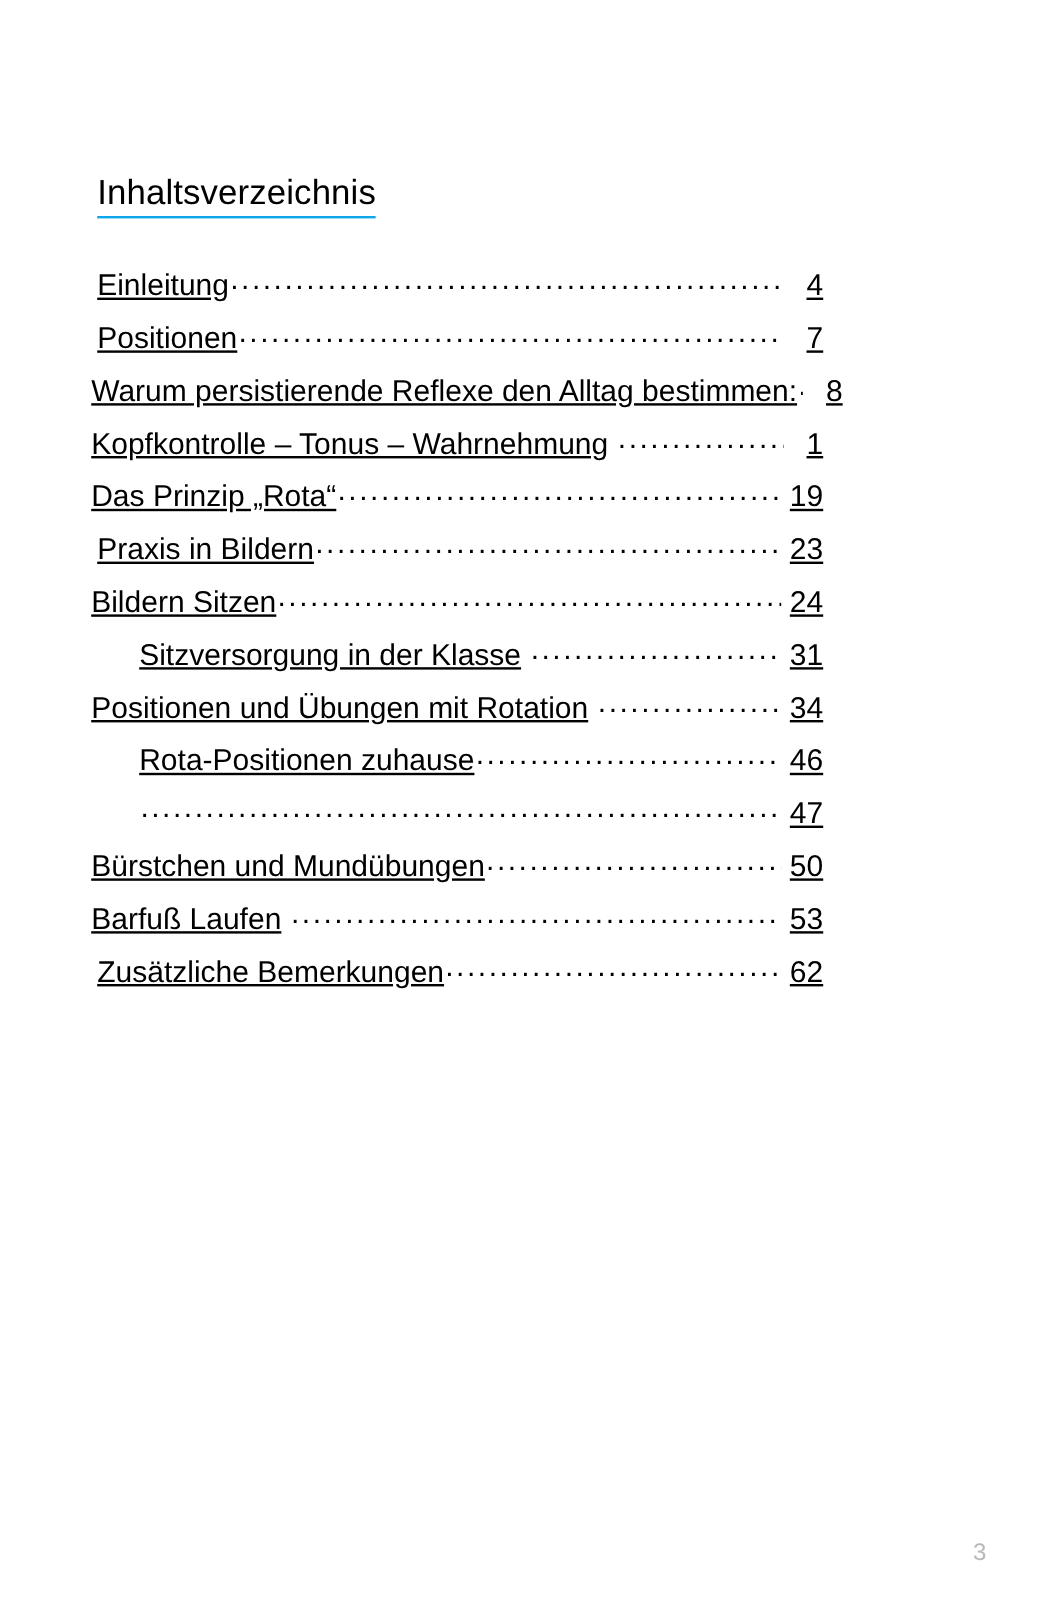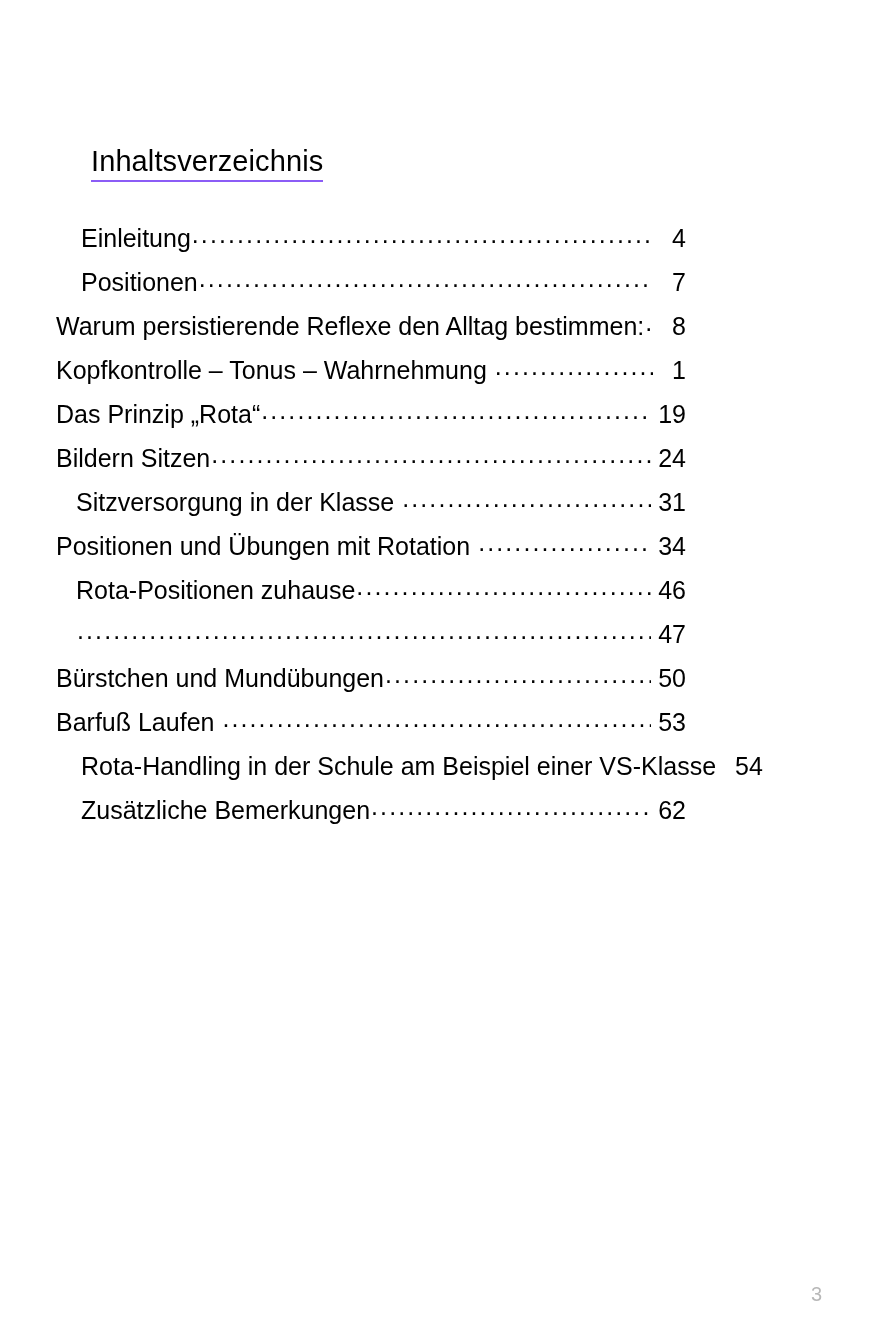--- a/index.html
+++ b/index.html
@@ -26,49 +26,49 @@
     left: 81px;
     top: 143px;
     font-size: 29px;
     line-height: 36px;
     font-weight: 400;
     color: #000000;
     letter-spacing: 0.1px;
     white-space: nowrap;
   }
   .toc-title .title-text {
-    border-bottom: 2px solid #8b5cf6;
+    border-bottom: 2px solid #0ea5e9;
     padding-bottom: 3px;
-    margin-left: 10px;
   }
 
   
   .toc-list {
     position: absolute;
     left: 0;
     top: 216px;
     width: 752px;
+    text-decoration: underline;
   }
 
   .toc-entry {
     display: flex;
     align-items: baseline;
     width: 100%;
     height: 44px;
     box-sizing: border-box;
     font-size: 25px;
     line-height: 44px;
     color: #000000;
     white-space: nowrap;
   }
 
   
   .toc-entry.level-1 { padding-left: 81px;  padding-right: 66px; }
-  .toc-entry.level-2 { padding-left: 56px; padding-right: 66px; }
-  .toc-entry.level-3 { padding-left: 76px; padding-right: 66px; }
+  .toc-entry.level-2 { padding-left: 76px; padding-right: 66px; }
+  .toc-entry.level-3 { padding-left: 116px; padding-right: 66px; }
 
   .entry-label {
     flex: 0 0 auto;
   }
 
   .entry-leader {
     flex: 1 1 auto;
     min-width: 4px;
     overflow: hidden;
     position: relative;
@@ -149,20 +149,26 @@
         <span class="entry-gap"></span>
         <span class="entry-leader"></span>
         <span class="entry-page">1</span>
       </div>
       <div class="toc-entry level-2">
         <span class="entry-label">Das Prinzip „Rota“</span>
         <span class="entry-gap none"></span>
         <span class="entry-leader"></span>
         <span class="entry-page">19</span>
       </div>
+      <div class="toc-entry level-1">
+        <span class="entry-label">Praxis in Bildern</span>
+        <span class="entry-gap none"></span>
+        <span class="entry-leader"></span>
+        <span class="entry-page">23</span>
+      </div>
       <div class="toc-entry level-2">
         <span class="entry-label">Bildern Sitzen</span>
         <span class="entry-gap none"></span>
         <span class="entry-leader"></span>
         <span class="entry-page">24</span>
       </div>
       <div class="toc-entry level-3">
         <span class="entry-label">Sitzversorgung in der Klasse</span>
         <span class="entry-gap"></span>
         <span class="entry-leader"></span>
@@ -190,26 +196,20 @@
         <span class="entry-gap none"></span>
         <span class="entry-leader"></span>
         <span class="entry-page">50</span>
       </div>
       <div class="toc-entry level-2">
         <span class="entry-label">Barfuß Laufen</span>
         <span class="entry-gap"></span>
         <span class="entry-leader"></span>
         <span class="entry-page">53</span>
       </div>
-      <div class="toc-entry level-1 no-leader">
-        <span class="entry-label">Rota-Handling in der Schule am Beispiel einer VS-Klasse</span>
-        <span class="entry-gap"></span>
-        <span class="entry-leader"></span>
-        <span class="entry-page">54</span>
-      </div>
       <div class="toc-entry level-1">
         <span class="entry-label">Zusätzliche Bemerkungen</span>
         <span class="entry-gap none"></span>
         <span class="entry-leader"></span>
         <span class="entry-page">62</span>
       </div>
     </div>
 
   <div class="page-number">3</div>
 

